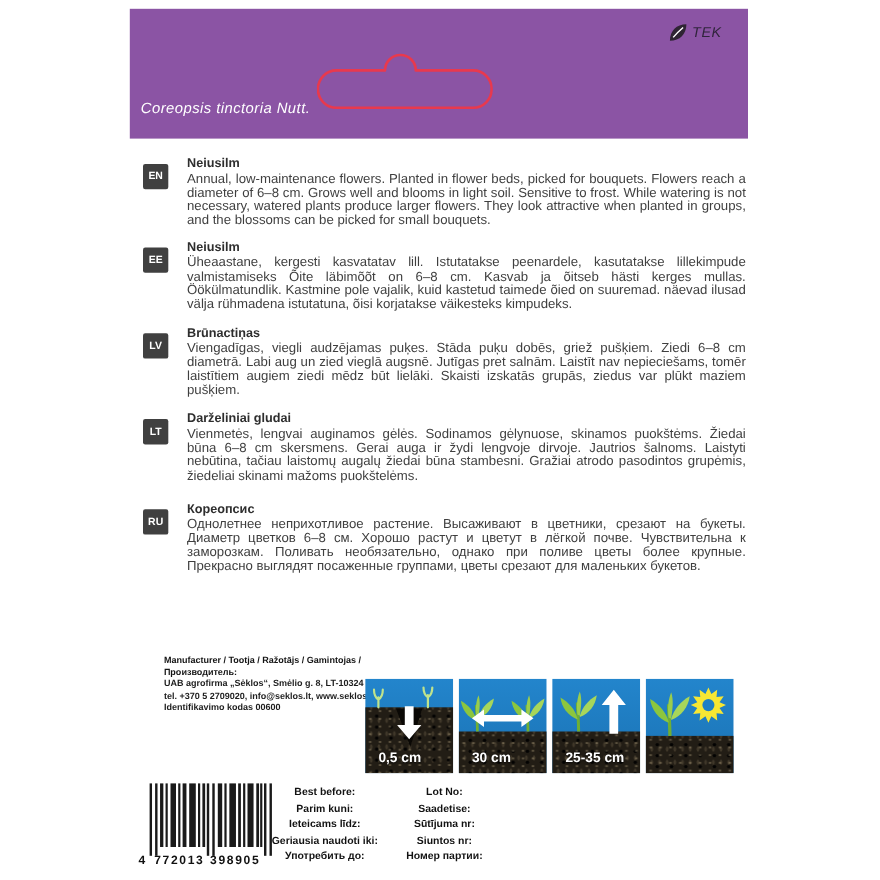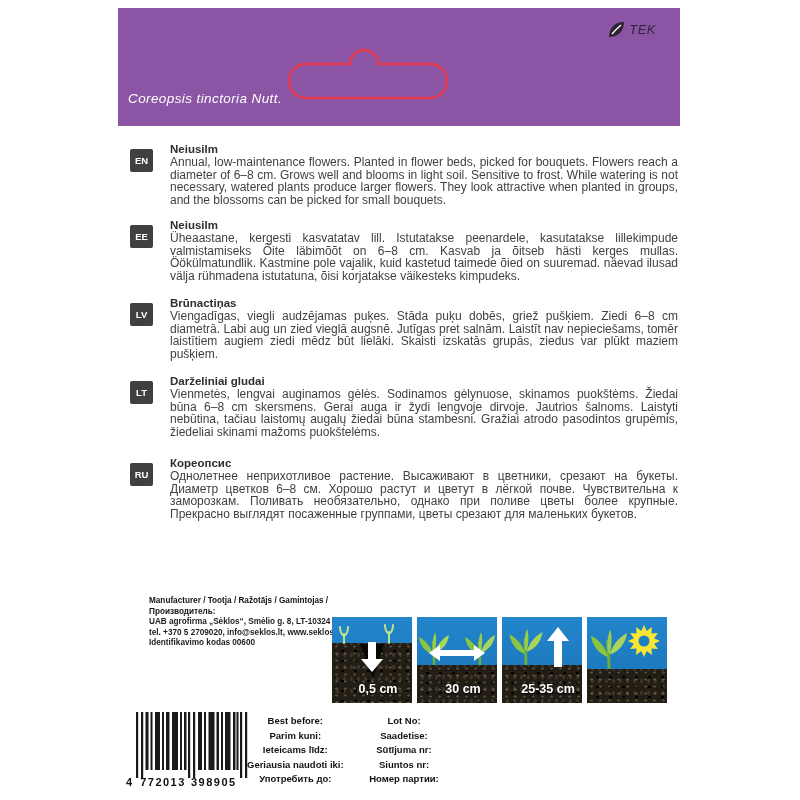--- a/index.html
+++ b/index.html
@@ -32,21 +32,21 @@
   .sky { position:absolute; inset:0; background:linear-gradient(#2385cc,#1a72b4); }
   .soil { position:absolute; left:0; right:0; bottom:0; background-color:#221d15;
     background-image:
       radial-gradient(rgba(213,193,150,.30) 1px, transparent 1.7px),
       radial-gradient(rgba(0,0,0,.92) 1.3px, transparent 2.1px),
       radial-gradient(rgba(166,146,112,.22) 1px, transparent 1.6px);
     background-size:9px 7px, 13px 10px, 7px 12px;
     background-position:0 0, 4px 3px, 2px 6px; }
   .t1 .soil{height:60px} .t2 .soil{height:38px} .t3 .soil{height:38px} .t4 .soil{height:34px}
   .tile svg.art { position:absolute; inset:0; width:80px; height:86px; }
-  .measure { position:absolute; left:12px; right:0; bottom:7px; text-align:center; color:#fff;
+  .measure { position:absolute; left:12px; right:0; bottom:7px; text-align:left; color:#fff;
              font-weight:700; font-size:12.5px; text-shadow:0 1px 2px rgba(0,0,0,.85); }
 
   
   .barcode { position:absolute; left:126px; top:712px; width:122px; height:76px; }
   .barcode svg { position:absolute; left:0; top:0; }
   .bc-num { position:absolute; left:0; right:0; bottom:0; height:12px; font-size:11px; font-weight:700; color:#111; }
   .bc-d1 { position:absolute; left:0; bottom:0; }
   .bc-d2 { position:absolute; left:13px; width:48px; bottom:0; text-align:center; letter-spacing:1.5px; }
   .bc-d3 { position:absolute; left:65px; width:48px; bottom:0; text-align:left; letter-spacing:1.5px; }
 

